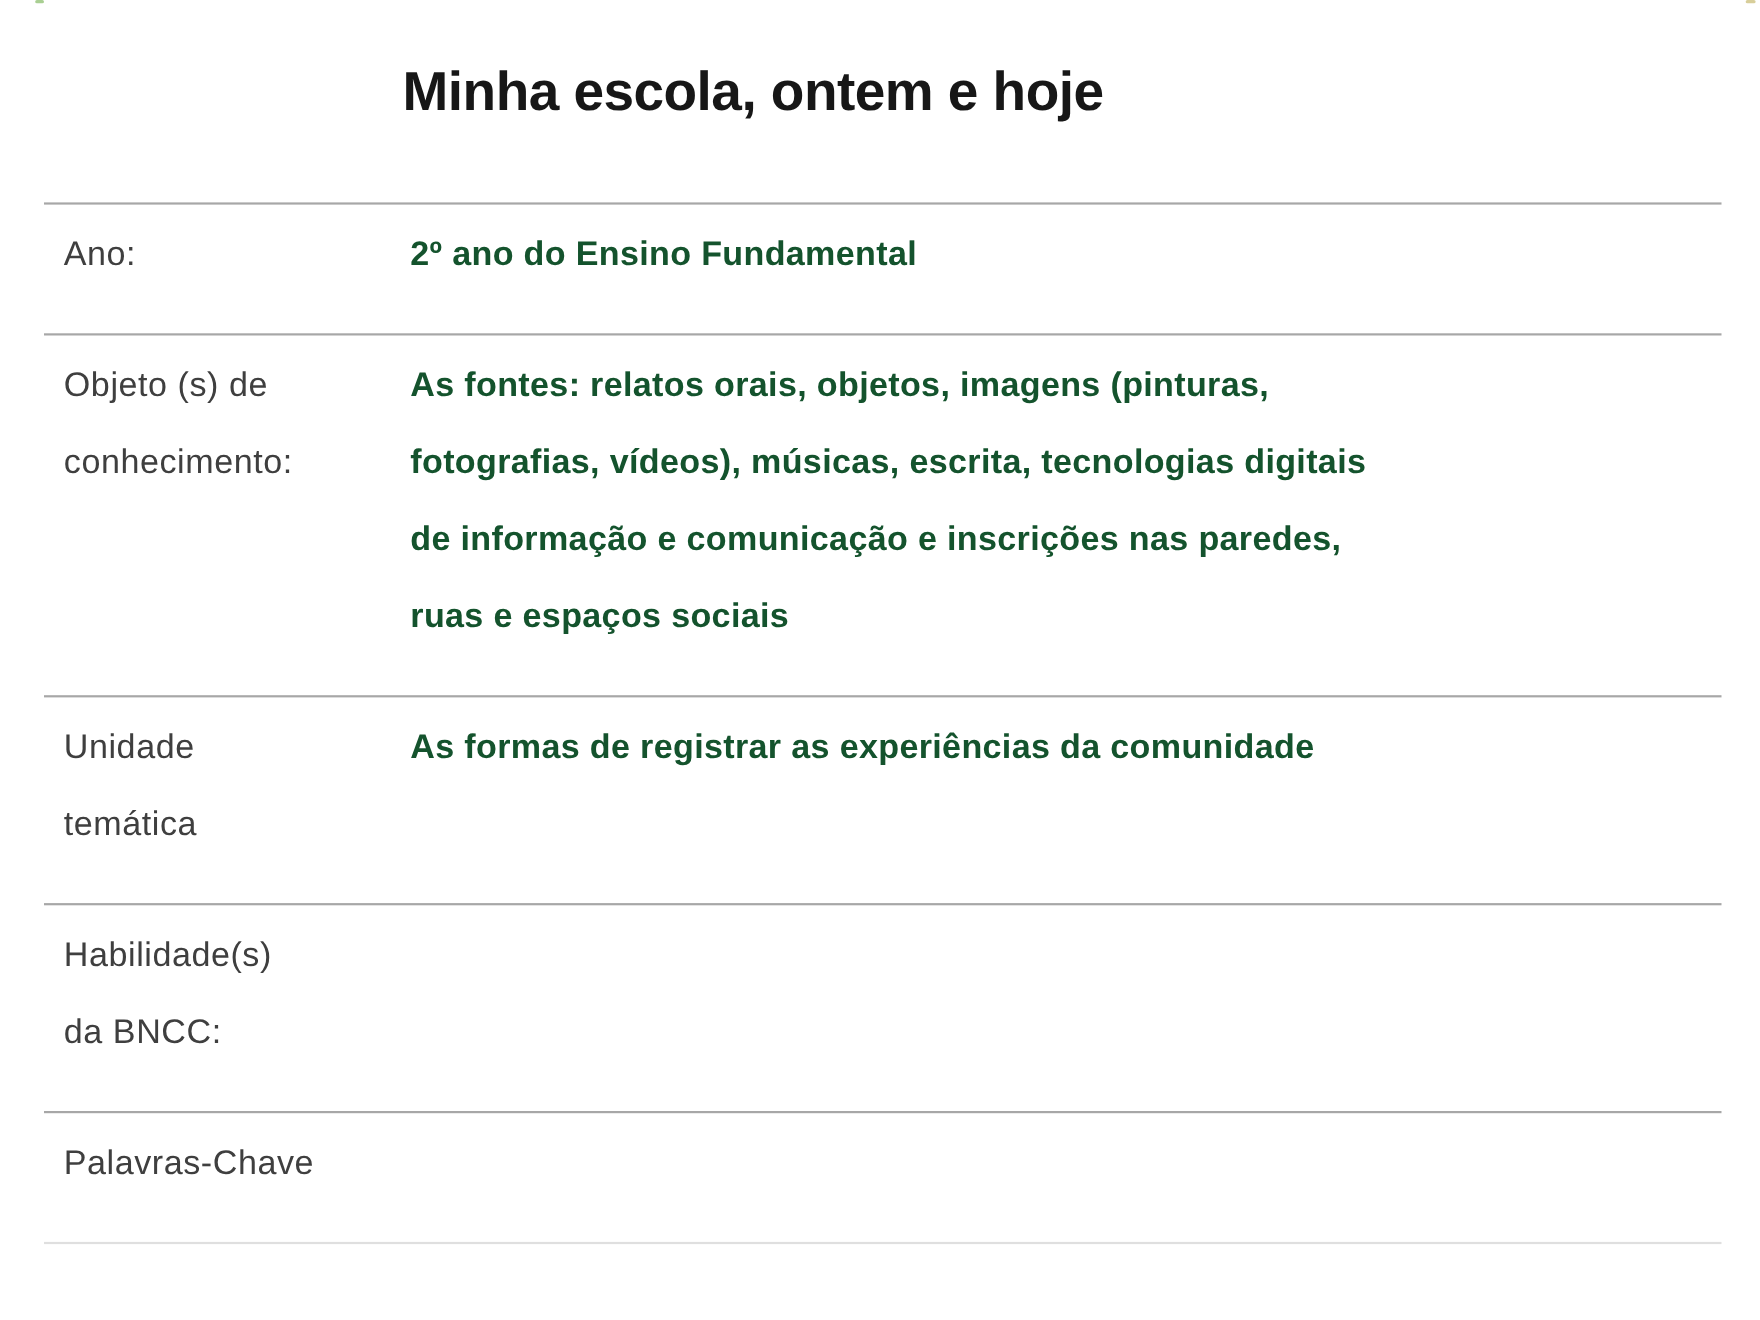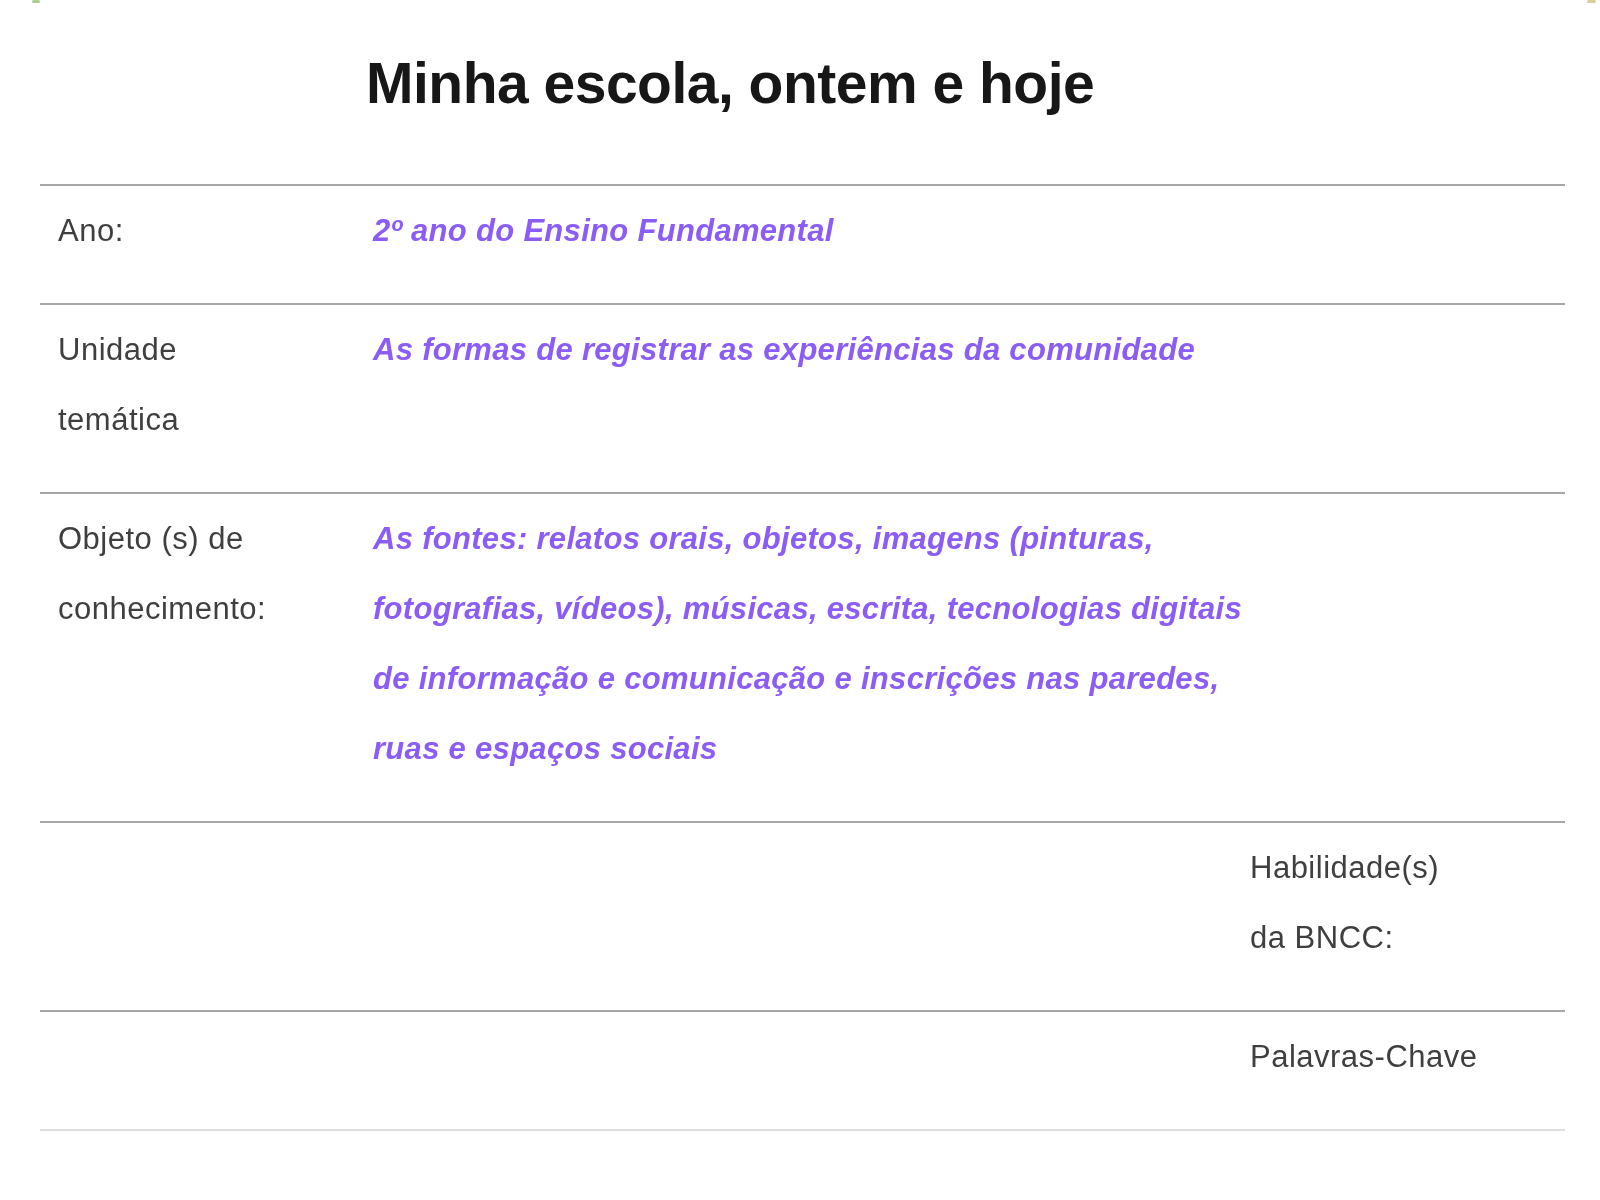--- a/index.html
+++ b/index.html
@@ -15,55 +15,53 @@
     overflow: hidden;
     font-family: "Liberation Sans", sans-serif;
     -webkit-font-smoothing: antialiased;
   }
   .content {
     margin: 0 35px 0 40px; 
   }
   .page-title {
     margin: 0 0 0 326px;
     padding: 52px 0 70px 0;
-    font-size: 57px;
+    font-size: 50px;
     line-height: 62px;
     font-weight: 700;
     letter-spacing: -0.5px;
     color: #171717;
   }
   .info-table {
     border-bottom: 2px solid #dfdfdf;
   }
   .info-row {
     display: flex;
     border-top: 2px solid #a7a7a7;
     padding: 10px 0 37px 0;
-    justify-content: flex-end;
   }
   .info-row .row-label {
     width: 333px;
     box-sizing: border-box;
     padding-left: 18px;
     font-size: 31px;
     line-height: 70px;
     font-weight: 400;
     letter-spacing: 0.5px;
     color: #3f3f3f;
     white-space: pre-line;
   }
   .info-row .row-value {
     flex: 1;
     font-size: 31px;
     line-height: 70px;
     font-weight: 700;
     letter-spacing: 0.3px;
-    color: #8b5cf6;
+    color: #14532d;
     white-space: pre-line;
-    font-style: italic;
   }
   
   .edge-fragment {
     position: absolute;
     top: 0;
     height: 3px;
     border-radius: 2px;
   }
   .edge-fragment.left  { left: 32px;  width: 8px; }
   .edge-fragment.right { left: 1587px; width: 9px; }
@@ -81,32 +79,32 @@
     <h1 class="page-title">Minha escola, ontem e hoje</h1>
 
     <div class="info-table">
 
       <div class="info-row">
         <div class="row-label">Ano:</div>
         <div class="row-value">2º ano do Ensino Fundamental</div>
       </div>
 
       <div class="info-row">
-        <div class="row-label">Unidade
-temática</div>
-        <div class="row-value">As formas de registrar as experiências da comunidade</div>
-      </div>
-
-      <div class="info-row">
         <div class="row-label">Objeto (s) de
 conhecimento:</div>
         <div class="row-value">As fontes: relatos orais, objetos, imagens (pinturas,
 fotografias, vídeos), músicas, escrita, tecnologias digitais
 de informação e comunicação e inscrições nas paredes,
 ruas e espaços sociais</div>
+      </div>
+
+      <div class="info-row">
+        <div class="row-label">Unidade
+temática</div>
+        <div class="row-value">As formas de registrar as experiências da comunidade</div>
       </div>
 
       <div class="info-row">
         <div class="row-label">Habilidade(s)
 da BNCC:</div>
       </div>
 
       <div class="info-row">
         <div class="row-label">Palavras-Chave</div>
       </div>

